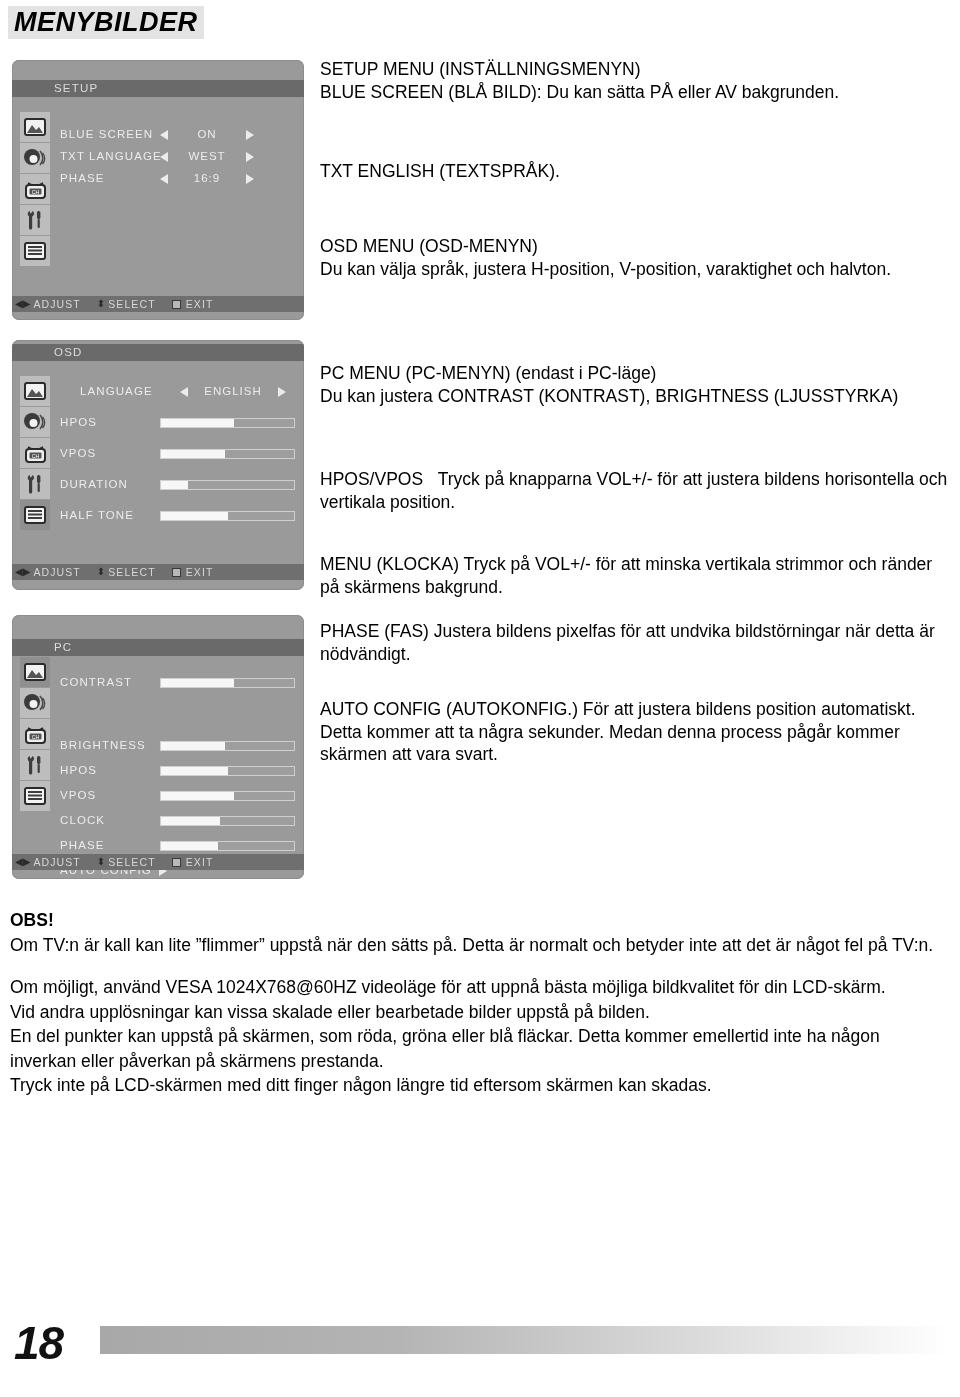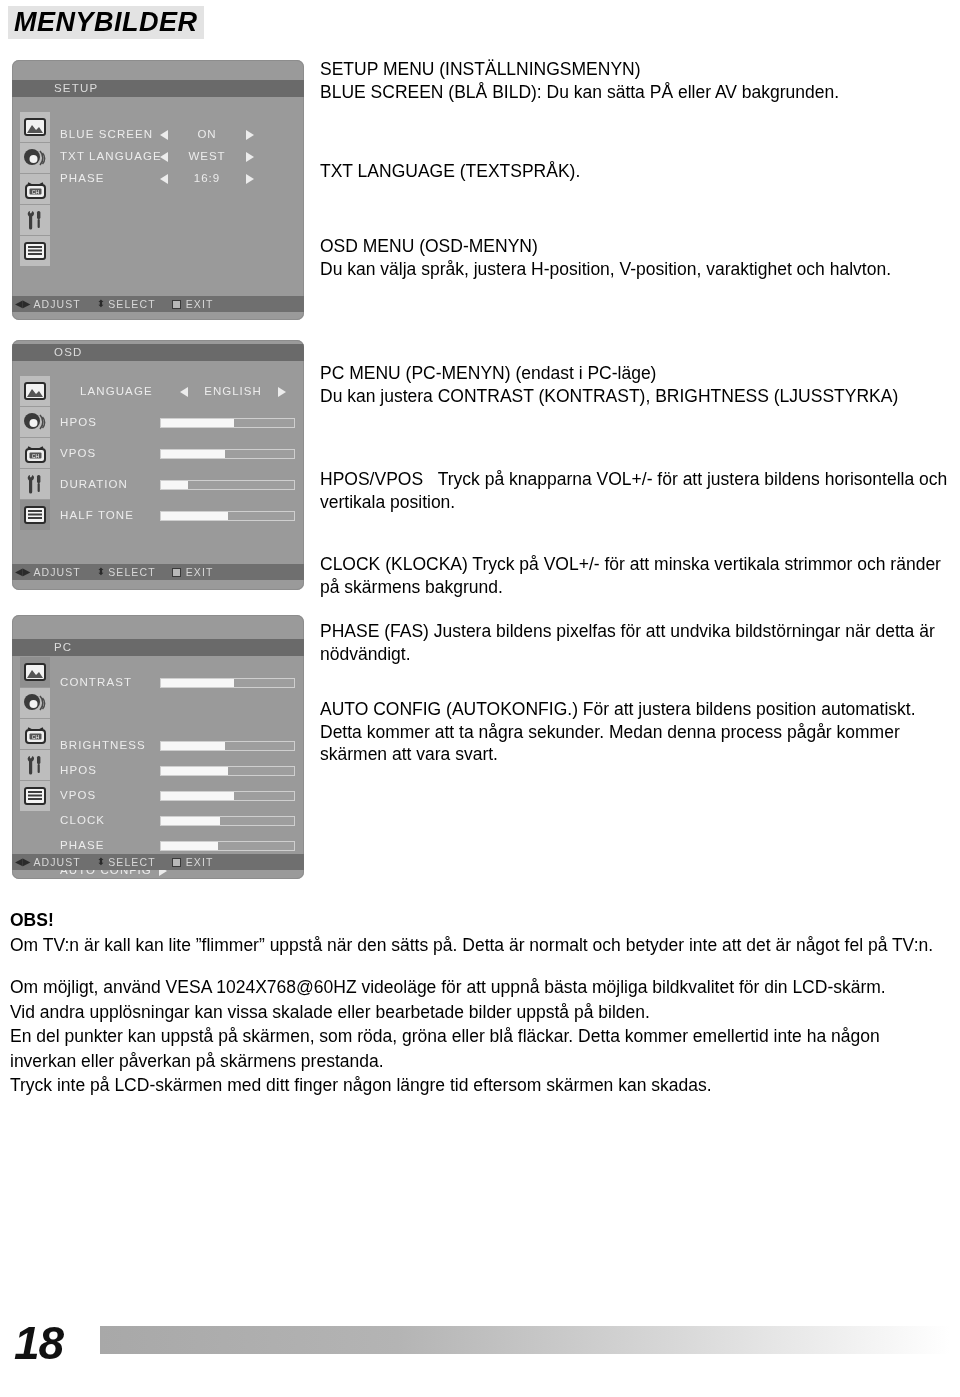--- a/index.html
+++ b/index.html
@@ -453,39 +453,39 @@
       </span>
     </div>
   </div>
 
   <div class="para" style="left:320px; top:58px; width:635px;">
     <b>SETUP MENU (INSTÄLLNINGSMENYN)</b><br>
     <span>BLUE SCREEN (BLÅ BILD): Du kan sätta PÅ eller AV bakgrunden.</span>
   </div>
 
   <div class="para" style="left:320px; top:160px; width:635px;">
-    <b>TXT LANGUAGE (TEXTSPRÅK).</b>
+    <b>TXT ENGLISH (TEXTSPRÅK).</b>
   </div>
 
   <div class="para" style="left:320px; top:235px; width:635px;">
     <b>OSD MENU (OSD-MENYN)</b><br>
     <span>Du kan välja språk, justera H-position, V-position, varaktighet och halvton.</span>
   </div>
 
   <div class="para" style="left:320px; top:362px; width:635px;">
     <b>PC MENU (PC-MENYN) (endast i PC-läge)</b><br>
     <span>Du kan justera CONTRAST (KONTRAST), BRIGHTNESS (LJUSSTYRKA)</span>
   </div>
 
   <div class="para" style="left:320px; top:468px; width:640px;">
     <b>HPOS/VPOS</b>&nbsp;&nbsp;&nbsp;<span>Tryck på knapparna VOL+/- för att justera bildens horisontella och vertikala position.</span>
   </div>
 
   <div class="para" style="left:320px; top:553px; width:635px;">
-    <b>CLOCK (KLOCKA)</b>
+    <b>MENU (KLOCKA)</b>
     <span>Tryck på VOL+/- för att minska vertikala strimmor och ränder på skärmens bakgrund.</span>
   </div>
 
   <div class="para" style="left:320px; top:620px; width:620px;">
     <b>PHASE (FAS)</b>
     <span>Justera bildens pixelfas för att undvika bildstörningar när detta är nödvändigt.</span>
   </div>
 
   <div class="para" style="left:320px; top:698px; width:640px;">
     <b>AUTO CONFIG (AUTOKONFIG.)</b>

